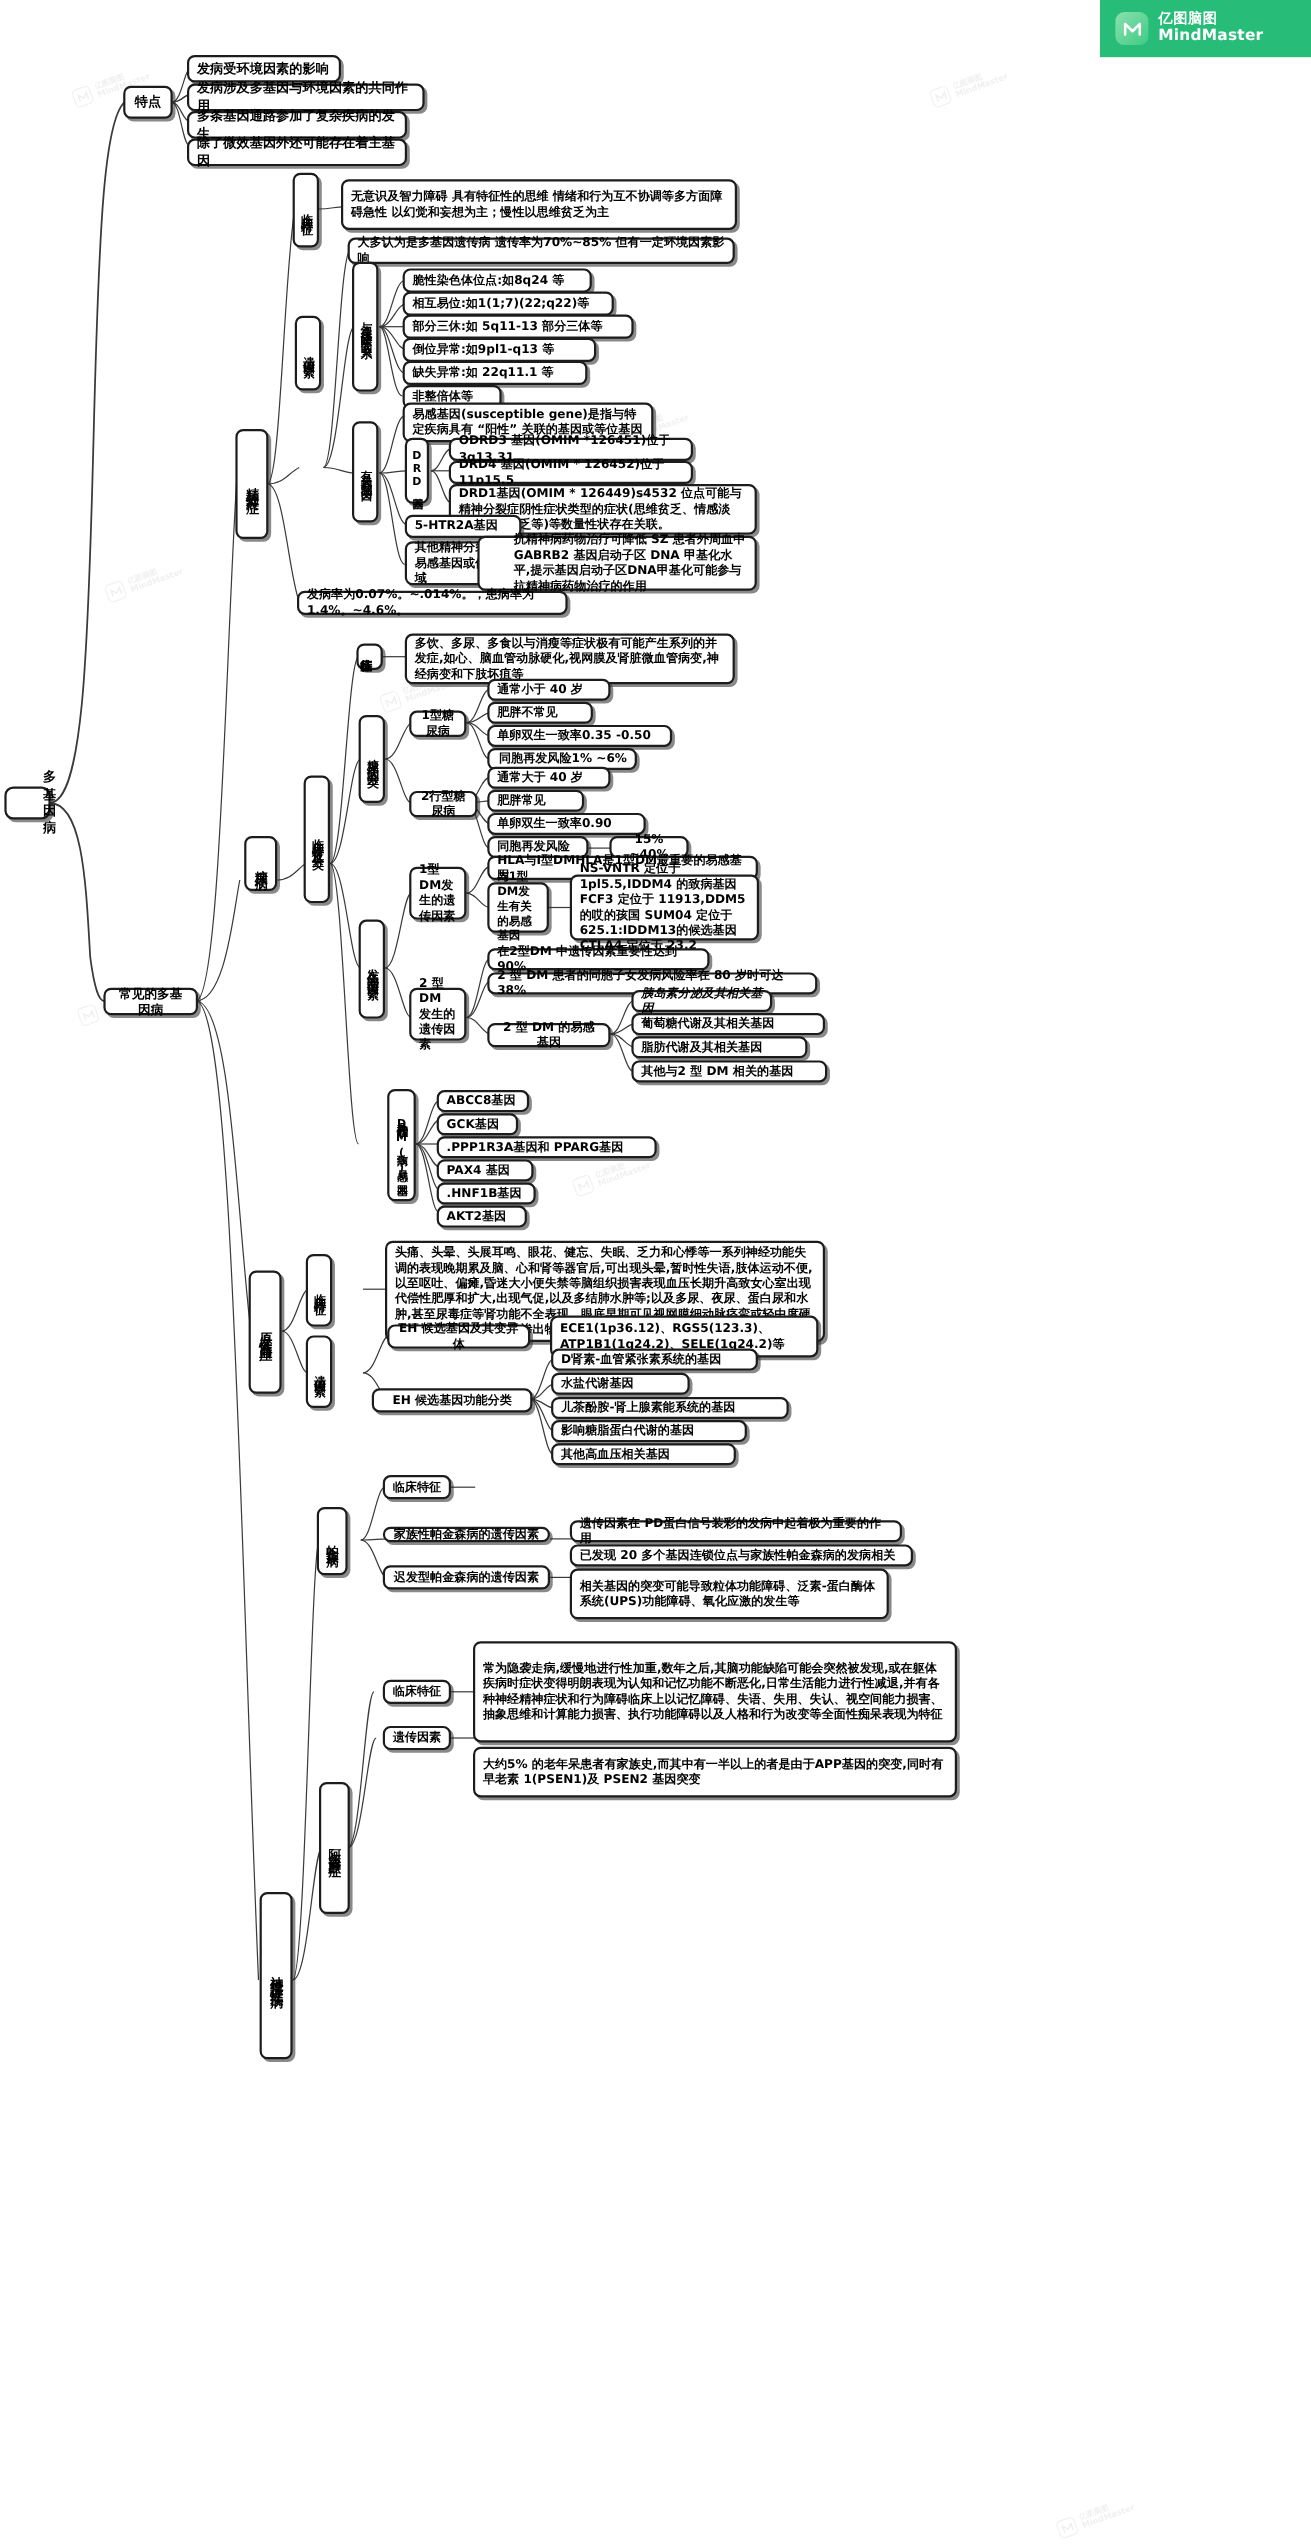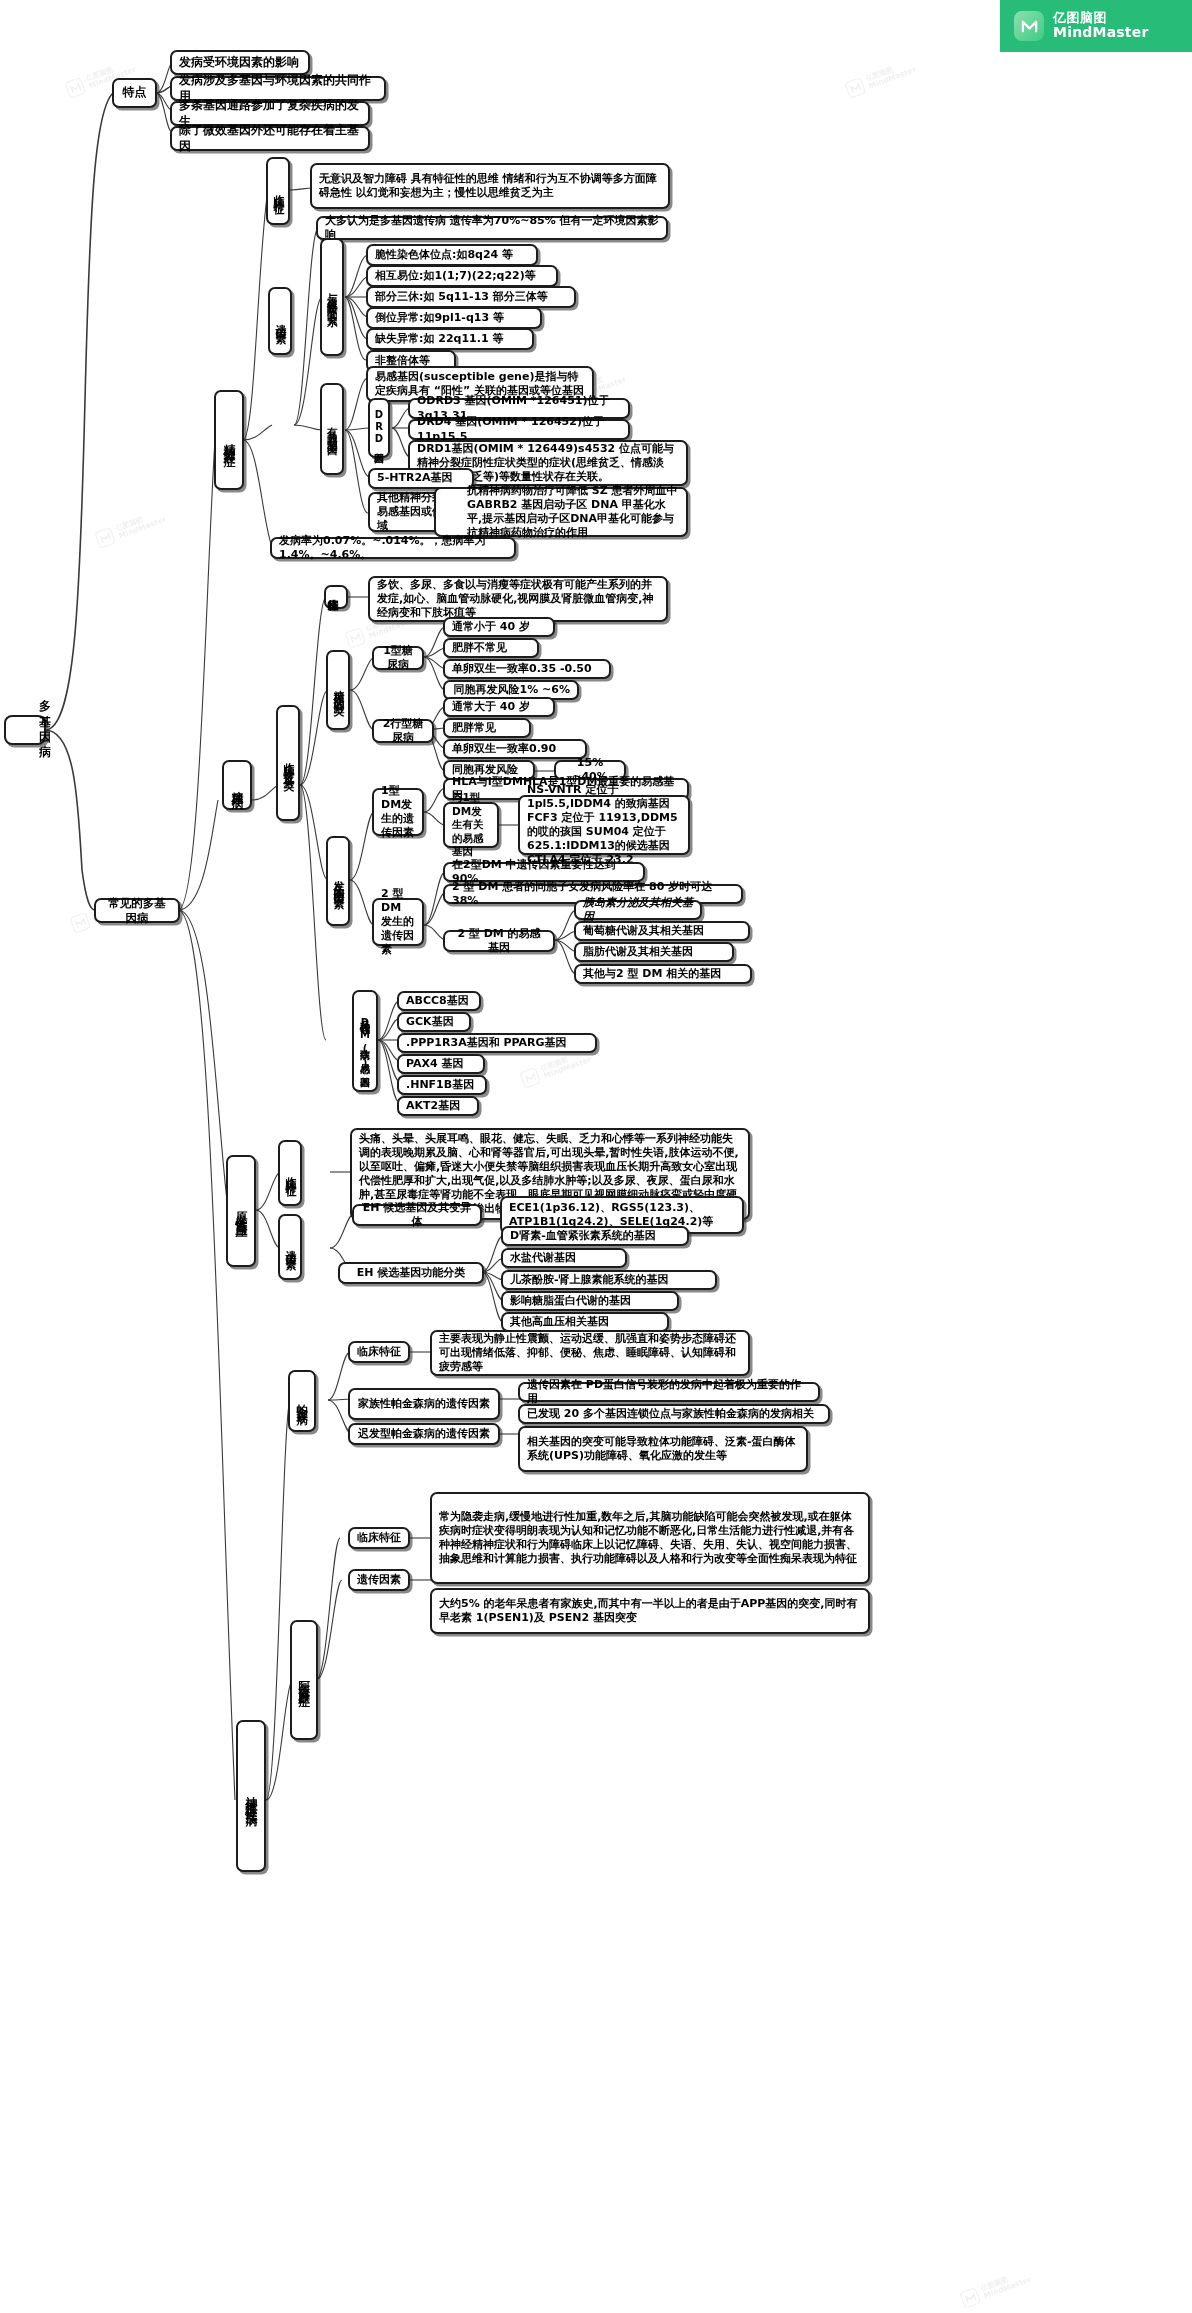--- a/index.html
+++ b/index.html
@@ -591,24 +591,21 @@
   <div class="node vert s12" style="left:236px;top:1720px;width:30px;height:152px;">
     <span class="txt">神经退行性疾病</span>
   </div>
 
   <div class="node vert s115" style="left:288px;top:1370px;width:28px;height:62px;">
     <span class="txt">帕金森病</span>
   </div>
   <div class="node s11" style="left:348px;top:1341px;width:62px;height:22px;">
     <span class="txt center">临床特征</span>
   </div>
-  <div class="node s11" style="left:430px;top:1330px;width:320px;height:46px;">
-    <span class="txt">主要表现为静止性震颤、运动迟缓、肌强直和姿势步态障碍还可出现情绪低落、抑郁、便秘、焦虑、睡眠障碍、认知障碍和疲劳感等</span>
-  </div>
-  <div class="node s11" style="left:348px;top:1388px;width:152px;height:32px;">
+  <div class="node s11" style="left:348px;top:1388px;width:152px;height:14px;">
     <span class="txt center">家族性帕金森病的遗传因素</span>
   </div>
   <div class="node s11" style="left:518px;top:1382px;width:302px;height:20px;">
     <span class="txt">遗传因素在 PD蛋白信号装彩的发病中起着极为重要的作用</span>
   </div>
   <div class="node s11" style="left:518px;top:1404px;width:312px;height:20px;">
     <span class="txt">已发现 20 多个基因连锁位点与家族性帕金森病的发病相关</span>
   </div>
   <div class="node s11" style="left:348px;top:1423px;width:152px;height:22px;">
     <span class="txt center">迟发型帕金森病的遗传因素</span>

